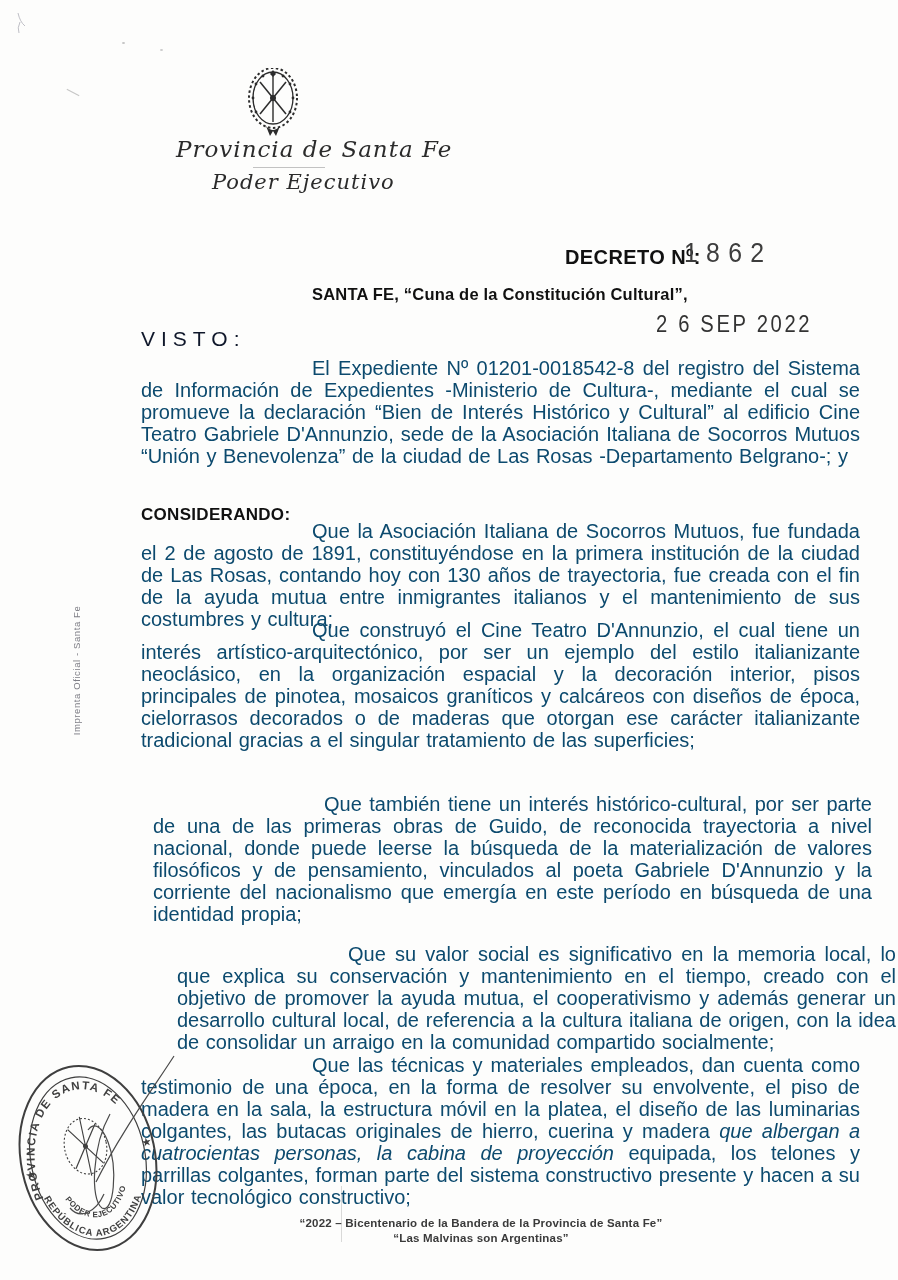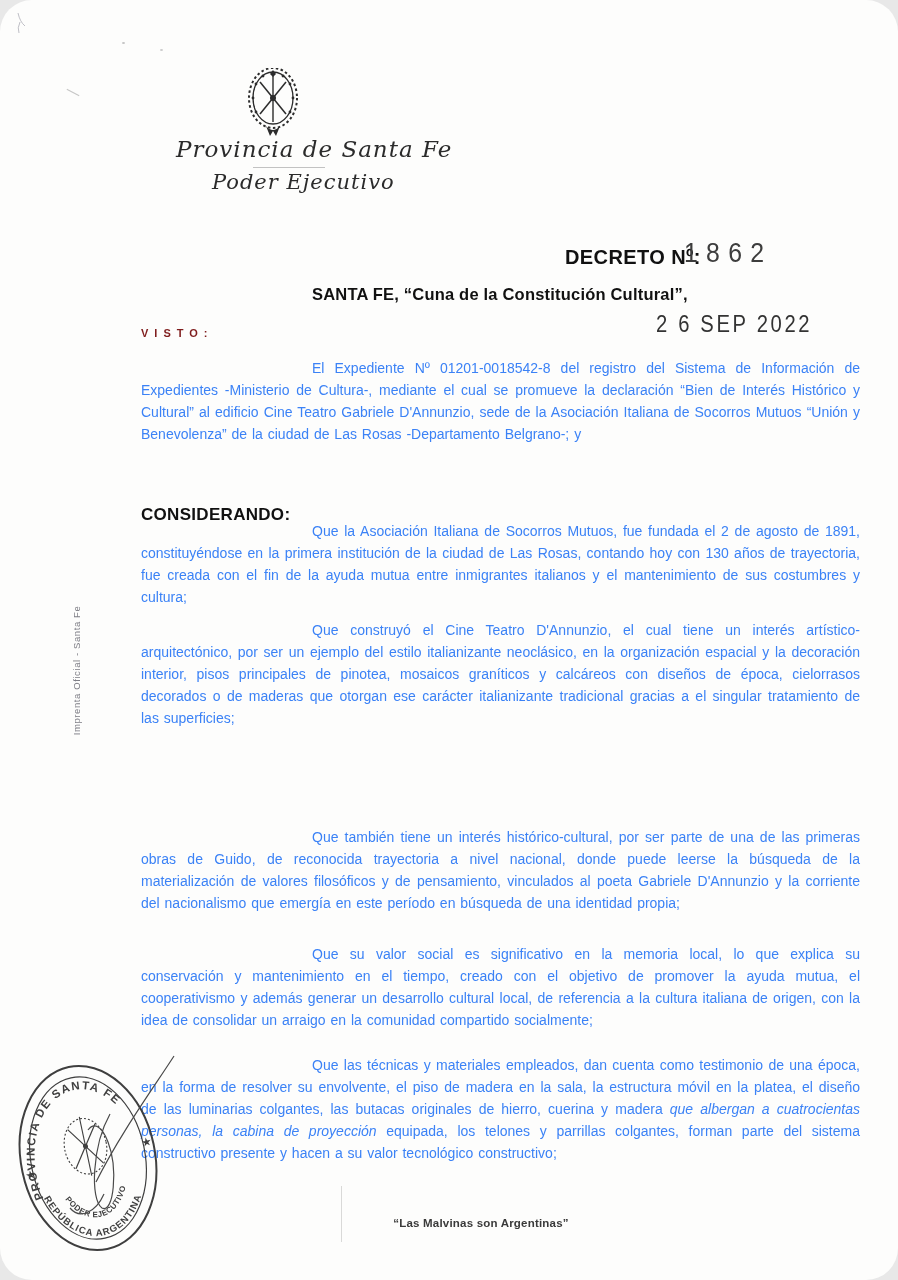--- a/index.html
+++ b/index.html
@@ -1,20 +1,20 @@
 <!DOCTYPE html>
 <html><head>
 <meta charset="utf-8">
 <style>
   * { margin:0; padding:0; box-sizing:border-box; }
   html,body { background:#e8e8e8; }
   .page {
     position:relative; width:898px; height:1280px; margin:0 auto;
     background:#fdfdfc; overflow:hidden;
-    font-family:"Liberation Sans", sans-serif; color:#1f1f1f;border-radius:32px;
+    font-family:"Liberation Sans", sans-serif; color:#1f1f1f;
   }
   
   .letterhead-emblem { position:absolute; left:246px; top:68px; }
   .script-province {
     position:absolute; left:176px; top:136px; width:240px;
     font-family:"DejaVu Serif", serif; font-style:italic;
     font-size:23px; letter-spacing:1px; color:#2b2b2b; white-space:nowrap;
   }
   .script-branch {
     position:absolute; left:212px; top:170px;
@@ -36,38 +36,38 @@
     position:absolute; left:312px; top:285px;
     font-size:16.5px; font-weight:bold; letter-spacing:.2px; color:#111;
   }
   .date-stamp {
     position:absolute; left:656px; top:309px;
     font-size:23px; letter-spacing:3px; color:#333;
     transform:scaleX(.88) scaleY(1.08); transform-origin:left top; white-space:nowrap;
   }
   .visto-label {
     position:absolute; left:141px; top:327px;
-    font-size:11px; font-weight:bold; letter-spacing:6px; color:#7f1d1d;
+    font-size:21px; font-weight:normal; letter-spacing:6px; color:#0f172a;
   }
   .considerando-label {
     position:absolute; left:141px; top:481px;
     font-size:17px; font-weight:bold; letter-spacing:.3px; color:#111;margin-top:24px;
   }
   
   .para {
     position:absolute; left:141px; width:719px;
-    font-size:14px; line-height:22px; text-align:justify;
-    text-indent:171px; color:#3b82f6; word-spacing:1px;
+    font-size:20px; line-height:22px; text-align:justify;
+    text-indent:171px; color:#0c4a6e; word-spacing:1px;
   }
   .p-visto { top:357px; }
   .p-c1 { top:520px; }
   .p-c2 { top:619px; }
   .p-c3 { top:751px; }
-  .p-c4 { top:826px; }
-  .p-c5 { top:943px; }
+  .p-c4 { top:793px;margin-left:12px; }
+  .p-c5 { top:943px;margin-left:36px; }
   .p-c6 { top:1054px; }
   .italic-seg { font-style:italic; }
   
   .margin-note {
     position:absolute; left:6px; top:665px; width:140px;
     transform:rotate(-90deg); transform-origin:center;
     font-size:9.5px; color:#7d7d85; letter-spacing:.6px; text-align:center; white-space:nowrap;
   }
   
   .footer {
@@ -165,16 +165,17 @@
     <g fill="none" stroke="#4a4a4a" stroke-width="1.2">
       <path d="M 172 6 C 150 40 118 84 94 132"></path>
       <path d="M 108 64 C 90 96 88 150 100 158 C 112 164 116 118 106 92 C 100 76 92 72 86 80"></path>
       <path d="M 68 158 C 78 170 94 162 102 144"></path>
     </g>
   </svg>
 
   <div class="margin-note">Imprenta Oficial - Santa Fe</div>
 
   <div class="footer">
+    <div>“2022 – Bicentenario de la Bandera de la Provincia de Santa Fe”</div>
     <div>“Las Malvinas son Argentinas”</div>
   </div>
 
 </div>
 
 </body></html>

